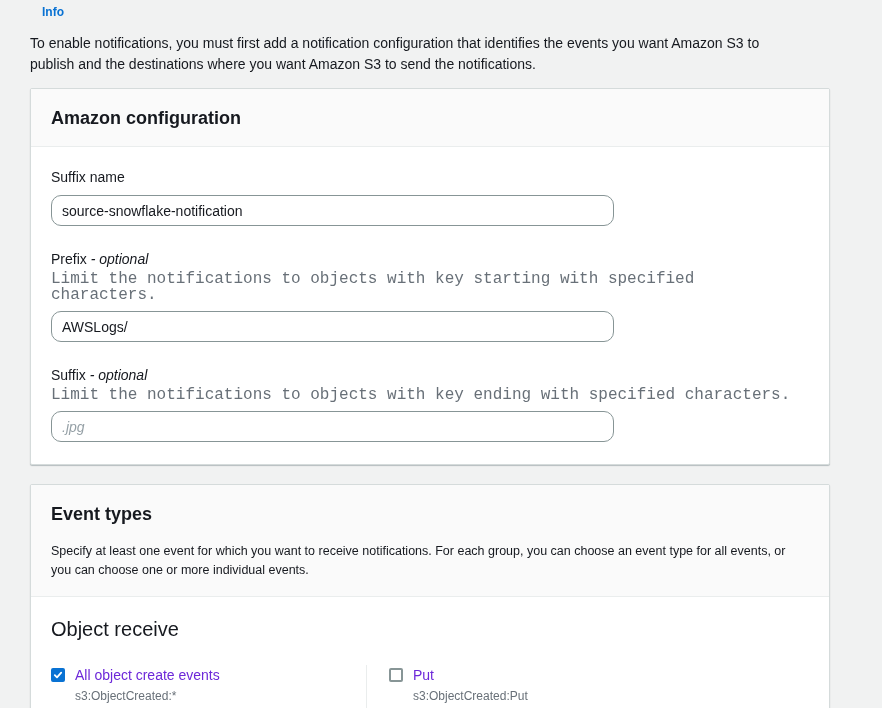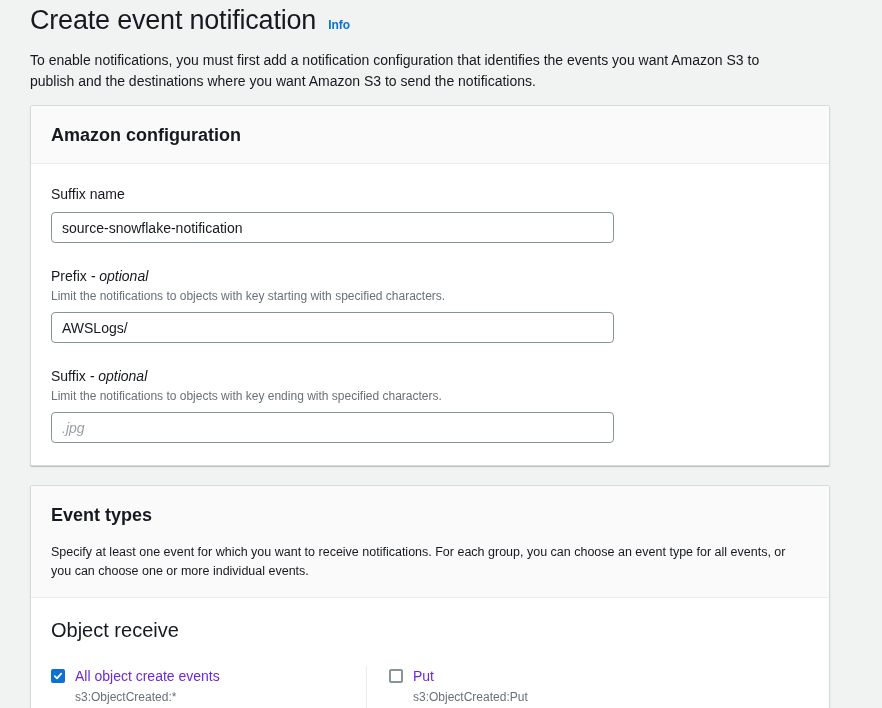--- a/index.html
+++ b/index.html
@@ -47,27 +47,27 @@
     font-size: 12.5px; line-height: 19px;
     color: #16191f;
   }
   .card-body { padding: 20px; }
 
   
   .field { margin-bottom: 23px; }
   .field:last-child { margin-bottom: 2px; }
   .field-label { font-size: 14px; line-height: 20px; color: #16191f; }
   .field-label .optional { font-style: italic; }
-  .field-desc { font-size: 12px; line-height: 16px; color: #687078; margin-top: 2px; }
+  .field-desc { font-size: 16px; line-height: 16px; color: #687078; margin-top: 2px; font-family: Liberation Mono, monospace; }
   .text-input {
     display: block;
     margin-top: 8px;
     width: 563px; height: 31px;
     border: 1px solid #879596;
-    border-radius: 4px;
+    border-radius: 10px;
     background: #fff;
     padding: 12px 10px;
     font-size: 14px;
     font-family: "Liberation Sans", "DejaVu Sans", sans-serif;
     color: #16191f;
     outline: none;
   }
   .text-input::placeholder { font-style: italic; color: #95a0a6; }
   .field-helper { margin-top: 5px; font-size: 12px; line-height: 16px; color: #687078; }
 
@@ -94,21 +94,20 @@
   .checkbox-texts { margin-left: 10px; }
   .checkbox-label { font-size: 14px; line-height: 20px; color: #6d28d9; cursor: pointer; }
   .checkbox-code { margin-top: 3px; font-size: 12px; line-height: 16px; color: #687078; }
 </style>
 </head>
 <body>
 
 <div class="content">
 
   <div class="title-row">
-    <h1 class="page-title">Create event notification</h1>
     <a class="info-link">Info</a>
   </div>
   <p class="page-desc">To enable notifications, you must first add a notification configuration that identifies the events you want Amazon S3 to publish and the destinations where you want Amazon S3 to send the notifications.</p>
 
   <div class="card card-1">
     <div class="card-header">
       <h2>Amazon configuration</h2>
     </div>
     <div class="card-body">
 

